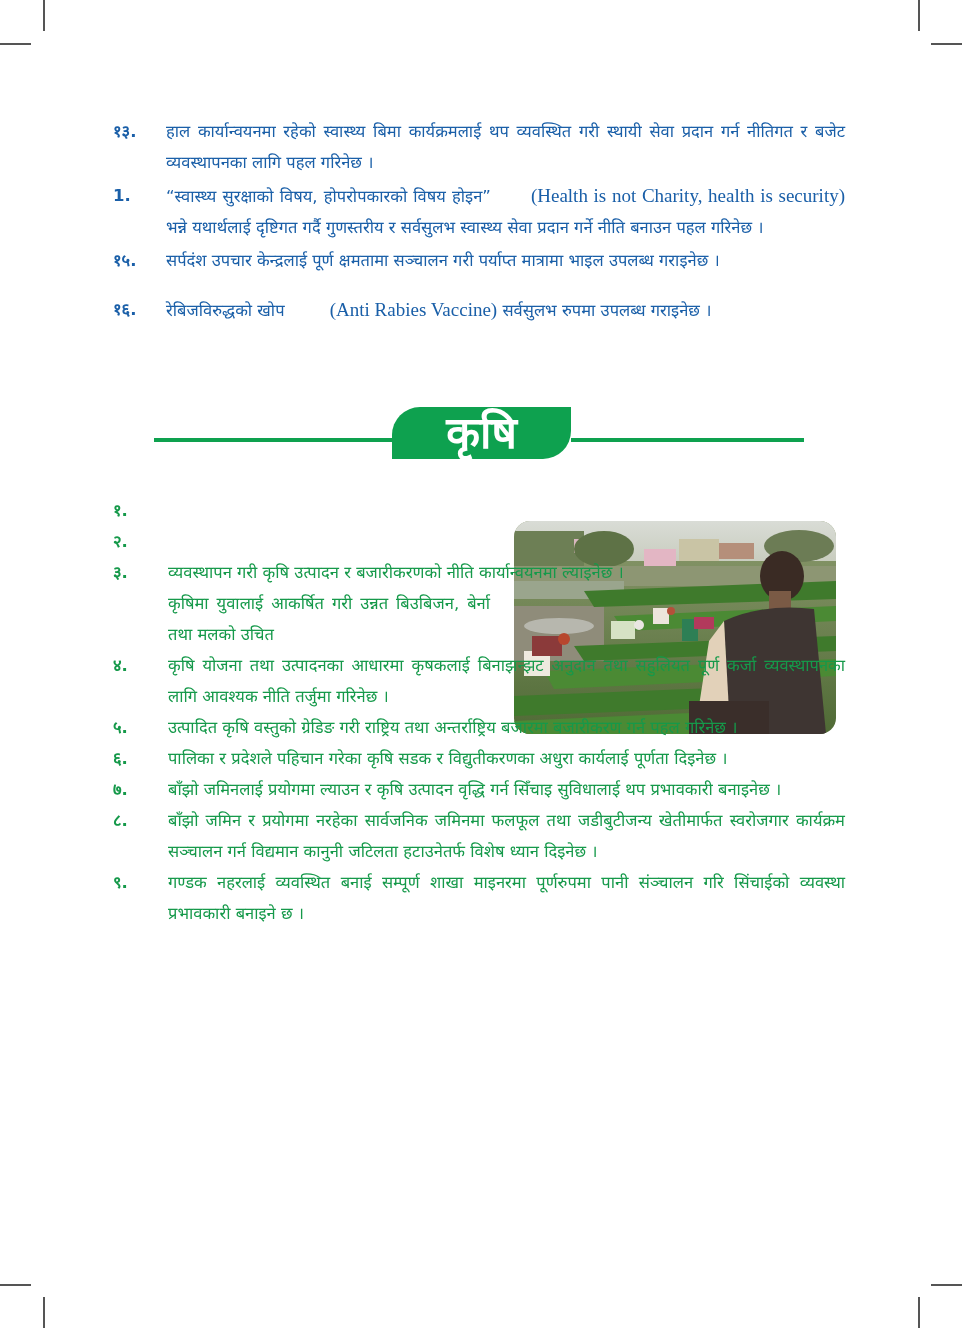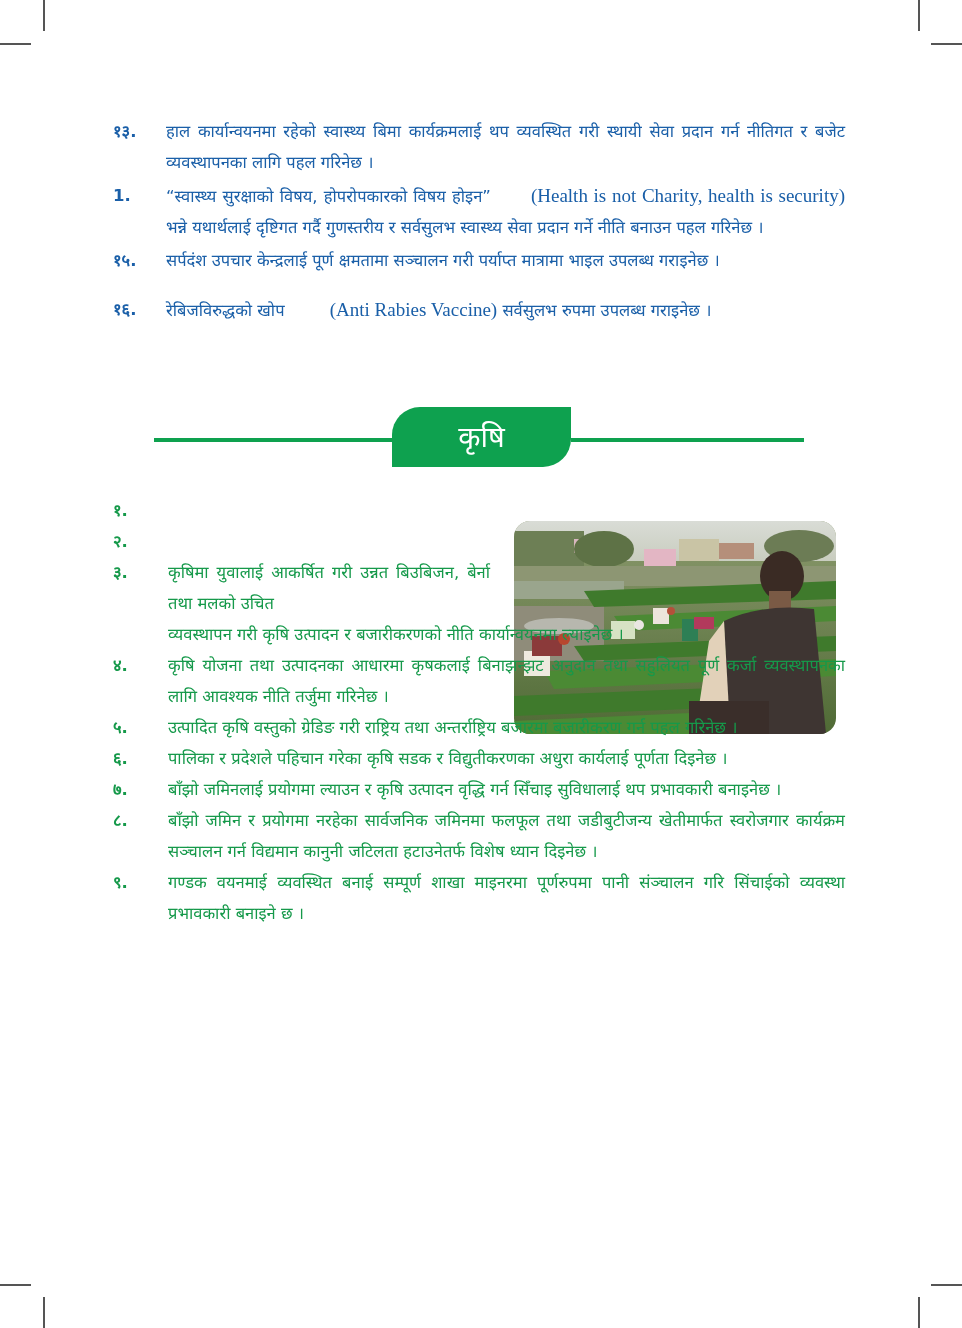--- a/index.html
+++ b/index.html
@@ -19,24 +19,24 @@
   .health-list .item { color: #1a5fa8; font-size: 16.5px; line-height: 30.5px; margin-bottom: 3px; }
   .health-list .num { width: 53px; }
   .health-list .item.gap { margin-top: 18px; }
   .latin { font-family: "Liberation Serif", "DejaVu Serif", serif; font-size: 19px; padding-left: 40px; }
 
   .section-heading { position: absolute; left: 154px; top: 407px; width: 650px; height: 60px; }
   .hline { position: absolute; top: 31px; height: 4px; background: #0ea14f; }
   .hline.left { left: 0; width: 240px; }
   .hline.right { left: 417px; width: 233px; }
   .heading-box {
-    position: absolute; left: 238px; top: 0; width: 179px; height: 60px;
+    position: absolute; left: 238px; top: 0; width: 179px; height: 52px;
     background: #0ea14f; border-radius: 28px 0 28px 0;
     display: flex; align-items: center; justify-content: center;
-    color: #fff; font-weight: normal; font-size: 29px; line-height: 60px;
+    color: #fff; font-weight: bold; font-size: 44px; line-height: 60px;
   }
 
   .agri-list { position: absolute; left: 113px; top: 495px; width: 732px; }
   .agri-list .item { color: #15994a; font-size: 16.5px; line-height: 31px; margin-bottom: 0px; }
   .agri-list .num { width: 55px; }
   .agri-list .item.narrow .txt { max-width: 322px; }
 
   .photo {
     position: absolute; left: 514px; top: 521px; width: 322px; height: 213px;
     border-radius: 16px; overflow: hidden;
@@ -139,22 +139,22 @@
 <div class="agri-list">
   <div class="item narrow">
     <span class="num">१.</span>
   </div>
   <div class="item narrow">
     <span class="num">२.</span>
   </div>
   <div class="item">
     <span class="num">३.</span>
     <span class="txt">
+        <span style="display:block;">व्यवस्थापन गरी कृषि उत्पादन र बजारीकरणको नीति कार्यान्वयनमा ल्याइनेछ ।</span>
         <span style="display:block; max-width:322px; text-align:justify;">कृषिमा युवालाई आकर्षित गरी उन्नत बिउबिजन, बेर्ना तथा मलको उचित</span>
-        <span style="display:block;">व्यवस्थापन गरी कृषि उत्पादन र बजारीकरणको नीति कार्यान्वयनमा ल्याइनेछ ।</span>
       </span>
   </div>
   <div class="item">
     <span class="num">४.</span>
     <span class="txt">कृषि योजना तथा उत्पादनका आधारमा कृषकलाई बिनाझन्झट अनुदान तथा सहुलियत पूर्ण कर्जा व्यवस्थापनका लागि आवश्यक नीति तर्जुमा गरिनेछ ।</span>
   </div>
   <div class="item">
     <span class="num">५.</span>
     <span class="txt">उत्पादित कृषि वस्तुको ग्रेडिङ गरी राष्ट्रिय तथा अन्तर्राष्ट्रिय बजारमा बजारीकरण गर्न पहल गरिनेछ ।</span>
   </div>
@@ -165,15 +165,15 @@
   <div class="item">
     <span class="num">७.</span>
     <span class="txt">बाँझो जमिनलाई प्रयोगमा ल्याउन र कृषि उत्पादन वृद्धि गर्न सिँचाइ सुविधालाई थप प्रभावकारी बनाइनेछ ।</span>
   </div>
   <div class="item">
     <span class="num">८.</span>
     <span class="txt">बाँझो जमिन र प्रयोगमा नरहेका सार्वजनिक जमिनमा फलफूल तथा जडीबुटीजन्य खेतीमार्फत स्वरोजगार कार्यक्रम सञ्चालन गर्न विद्यमान कानुनी जटिलता हटाउनेतर्फ विशेष ध्यान दिइनेछ ।</span>
   </div>
   <div class="item">
     <span class="num">९.</span>
-    <span class="txt">गण्डक वयनमाई व्यवस्थित बनाई सम्पूर्ण शाखा माइनरमा पूर्णरुपमा  पानी संञ्चालन गरि सिंचाईको व्यवस्था प्रभावकारी बनाइने छ ।</span>
+    <span class="txt">गण्डक नहरलाई व्यवस्थित बनाई सम्पूर्ण शाखा माइनरमा पूर्णरुपमा  पानी संञ्चालन गरि सिंचाईको व्यवस्था प्रभावकारी बनाइने छ ।</span>
   </div>
 </div>
 
 </body></html>

